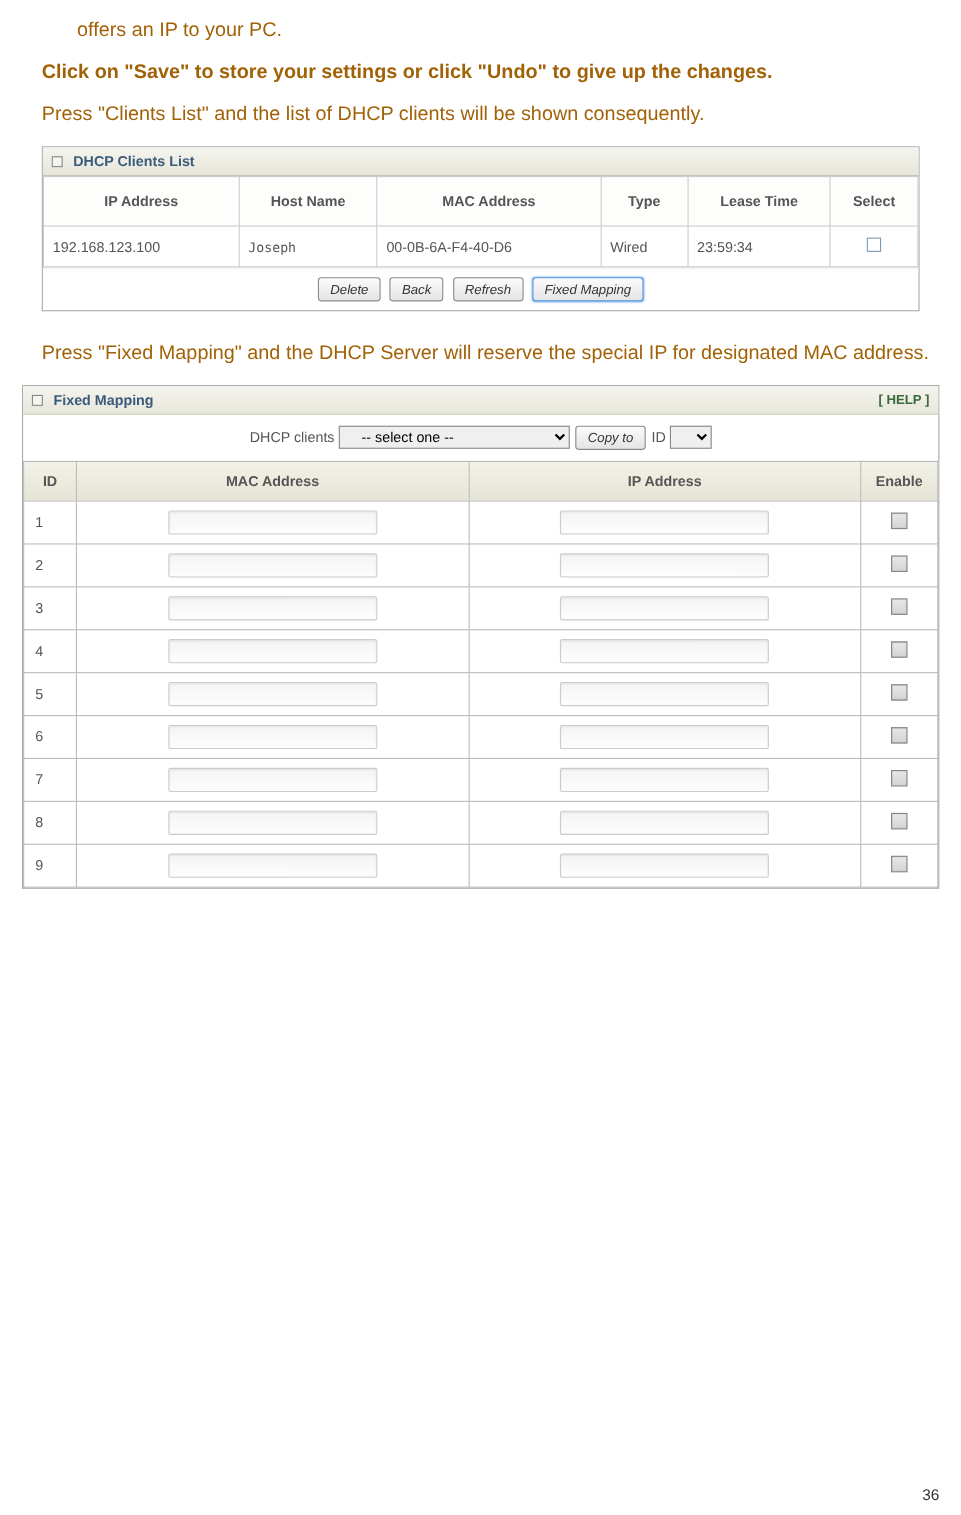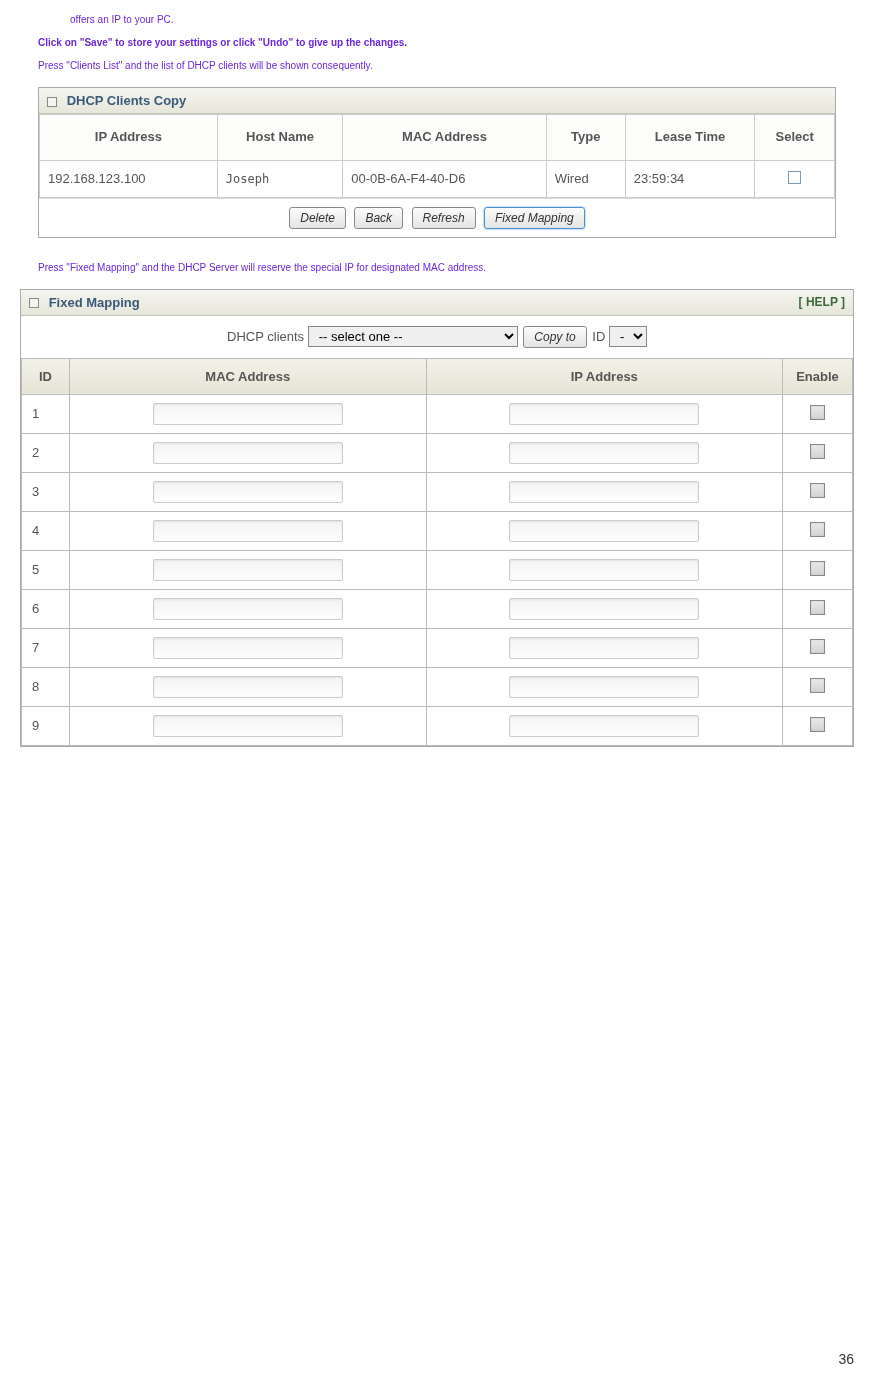--- a/index.html
+++ b/index.html
@@ -10,22 +10,22 @@
     body {
       font-family: Arial, sans-serif;
       background: #fff;
       color: #333;
       padding: 10px 20px;
       width: 874px;
       position: relative;
       min-height: 1377px;
     }
     .doc-text {
-      font-size: 10px;
-      color: #6d28d9;
+      font-size: 18px;
+      color: #a16207;
       line-height: 1.9;
       margin-bottom: 4px;
       padding-left: 18px;
       padding-right: 8px;
     }
     .doc-text.indent {
       padding-left: 50px;
     }
     .doc-text.bold {
       font-weight: bold;
@@ -133,21 +133,21 @@
       background: #fff;
     }
     .copy-row {
       padding: 10px;
       font-size: 13px;
       color: #555;
       text-align: center;
     }
     .copy-row select {
       font-size: 13px;
-      padding: 1px 6px;
+      padding: 1px 16px;
       border: 1px solid #888;
     }
     .copy-row select.wide {
       width: 210px;
     }
     .copy-row select.narrow {
       width: 38px;
     }
     table.map-table {
       width: 100%;
@@ -206,21 +206,21 @@
 <body>
 
 <p class="doc-text indent">offers an IP to your PC.</p>
 <p class="doc-text bold">Click on "Save" to store your settings or click "Undo" to give up the changes.</p>
 <p class="doc-text">Press "Clients List" and the list of DHCP clients will be shown consequently.</p>
 
 <div class="panel">
   <div class="panel-header">
     <span>
       <span class="square-icon"></span>
-      <span class="title-text">DHCP Clients Copy</span>
+      <span class="title-text">DHCP Clients List</span>
     </span>
   </div>
   <table class="data-table">
     <thead>
       <tr>
         <th>IP Address</th>
         <th>Host Name</th>
         <th>MAC Address</th>
         <th>Type</th>
         <th>Lease Time</th>

